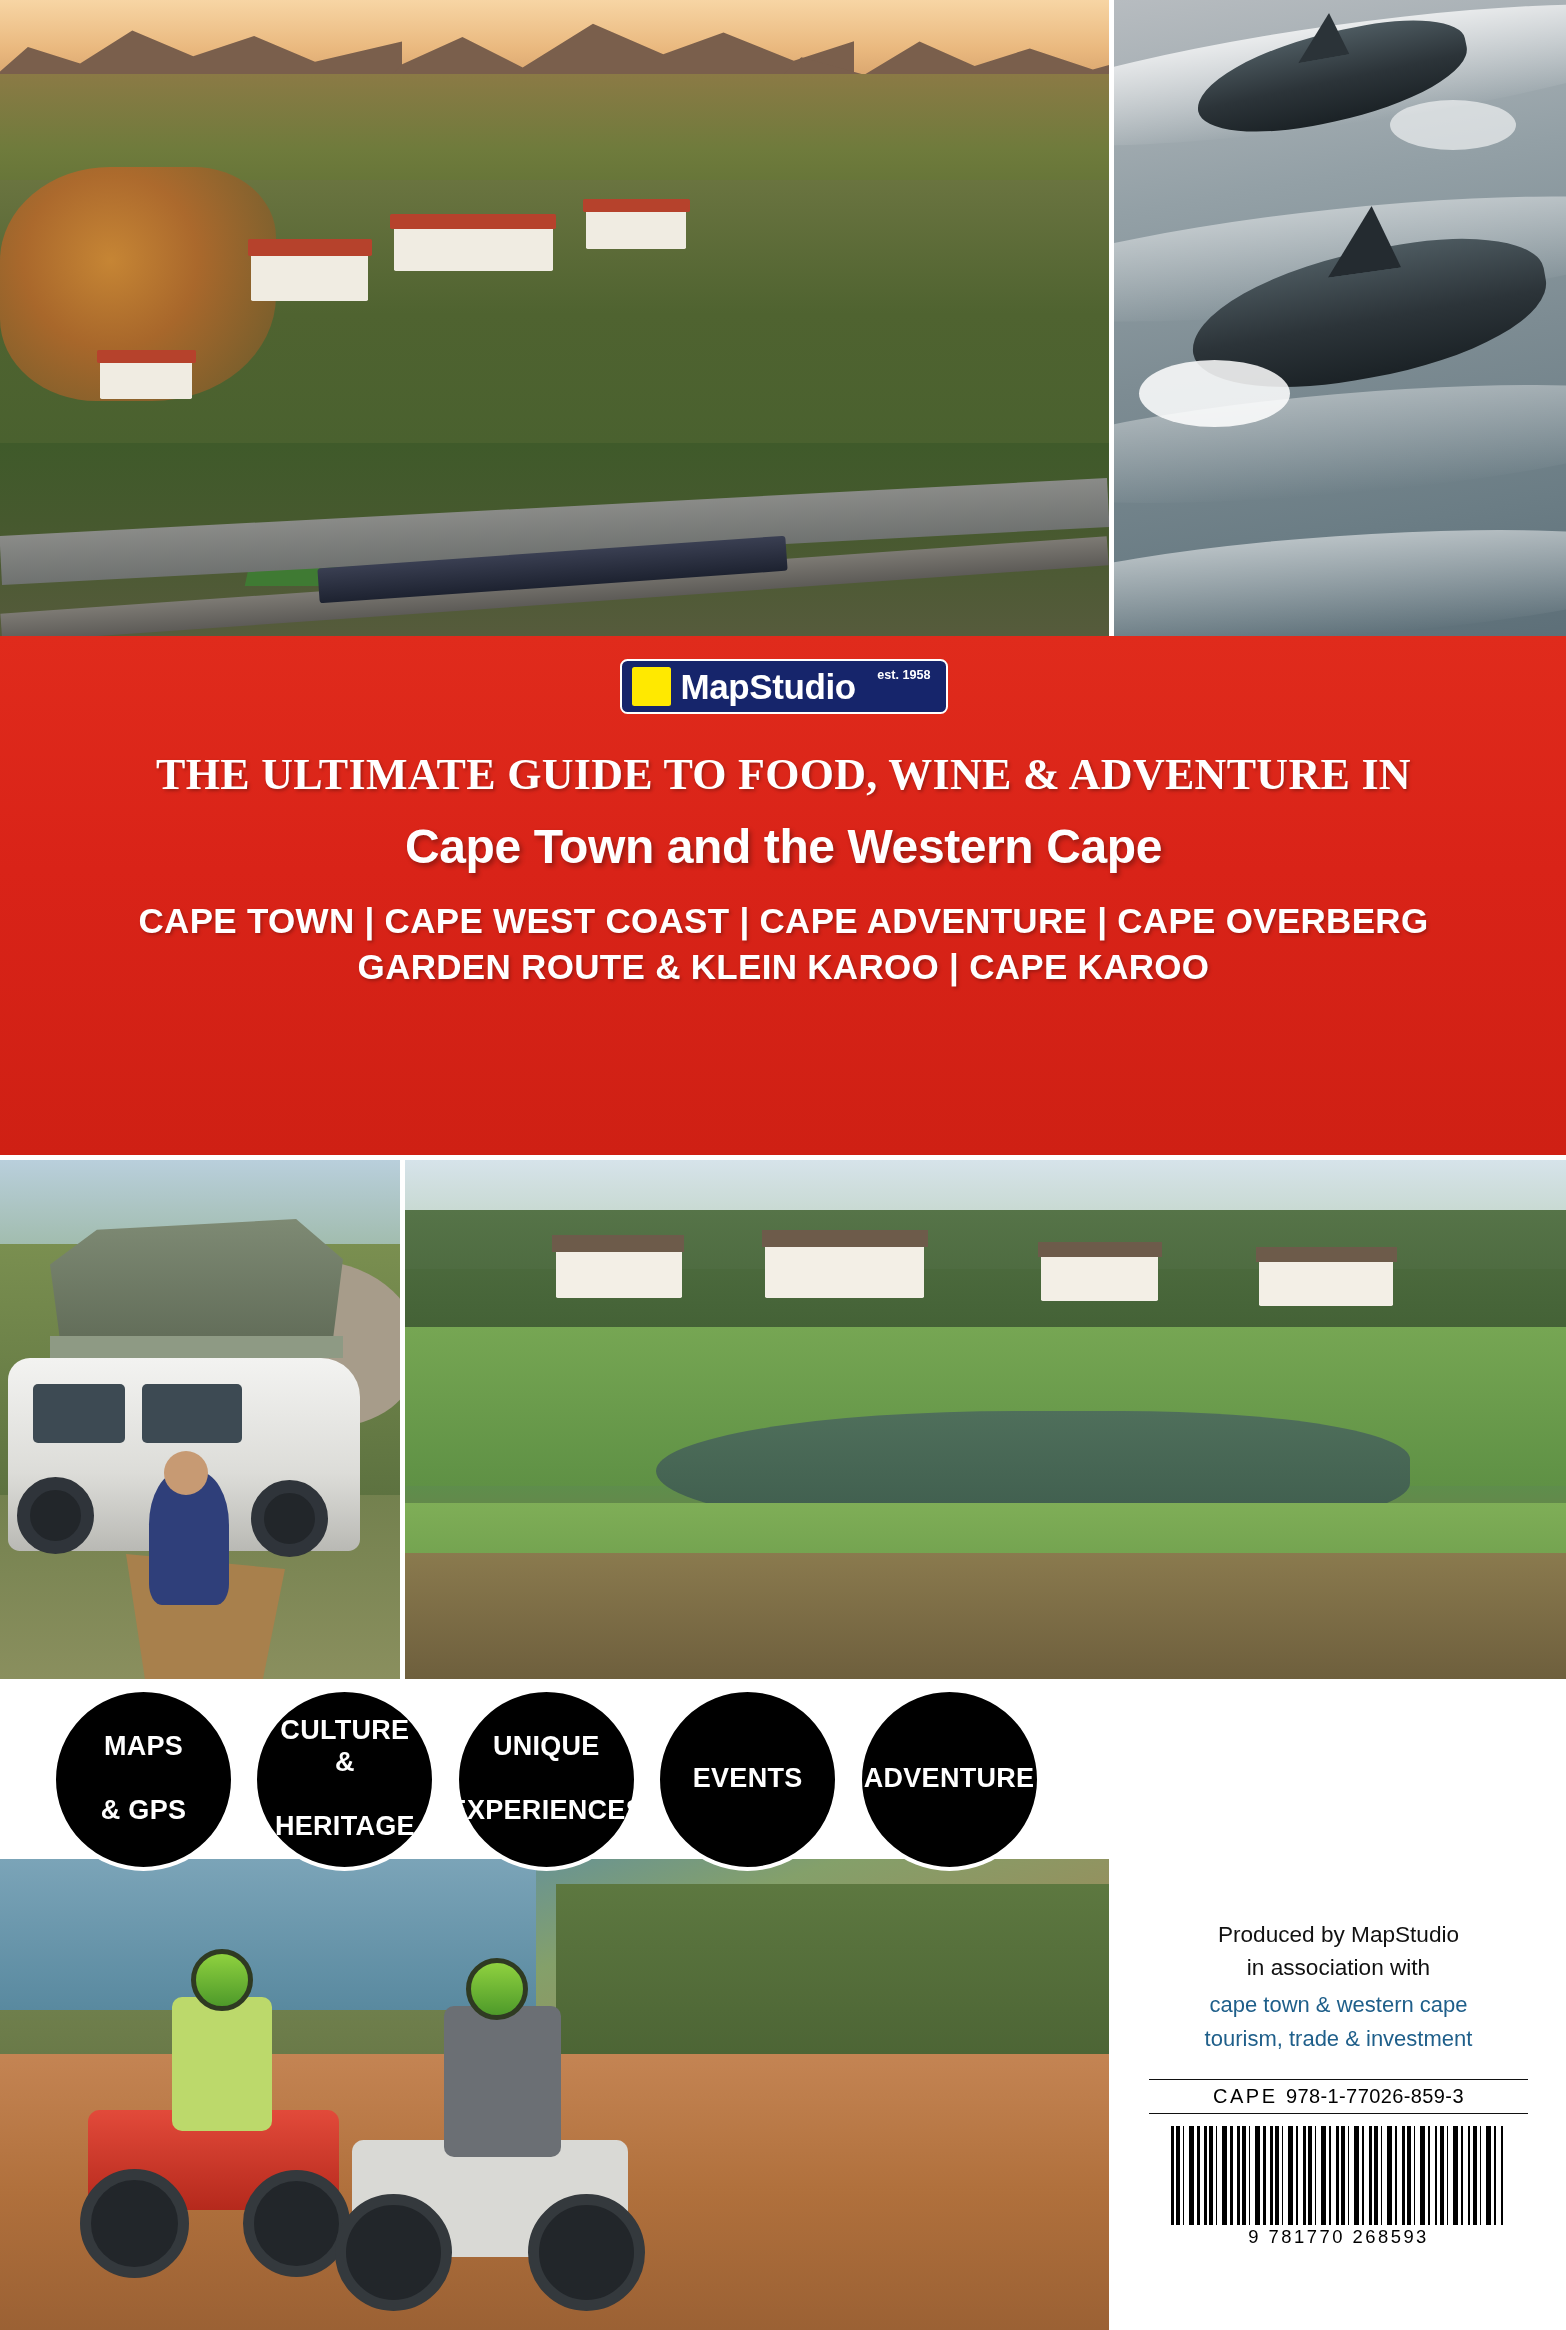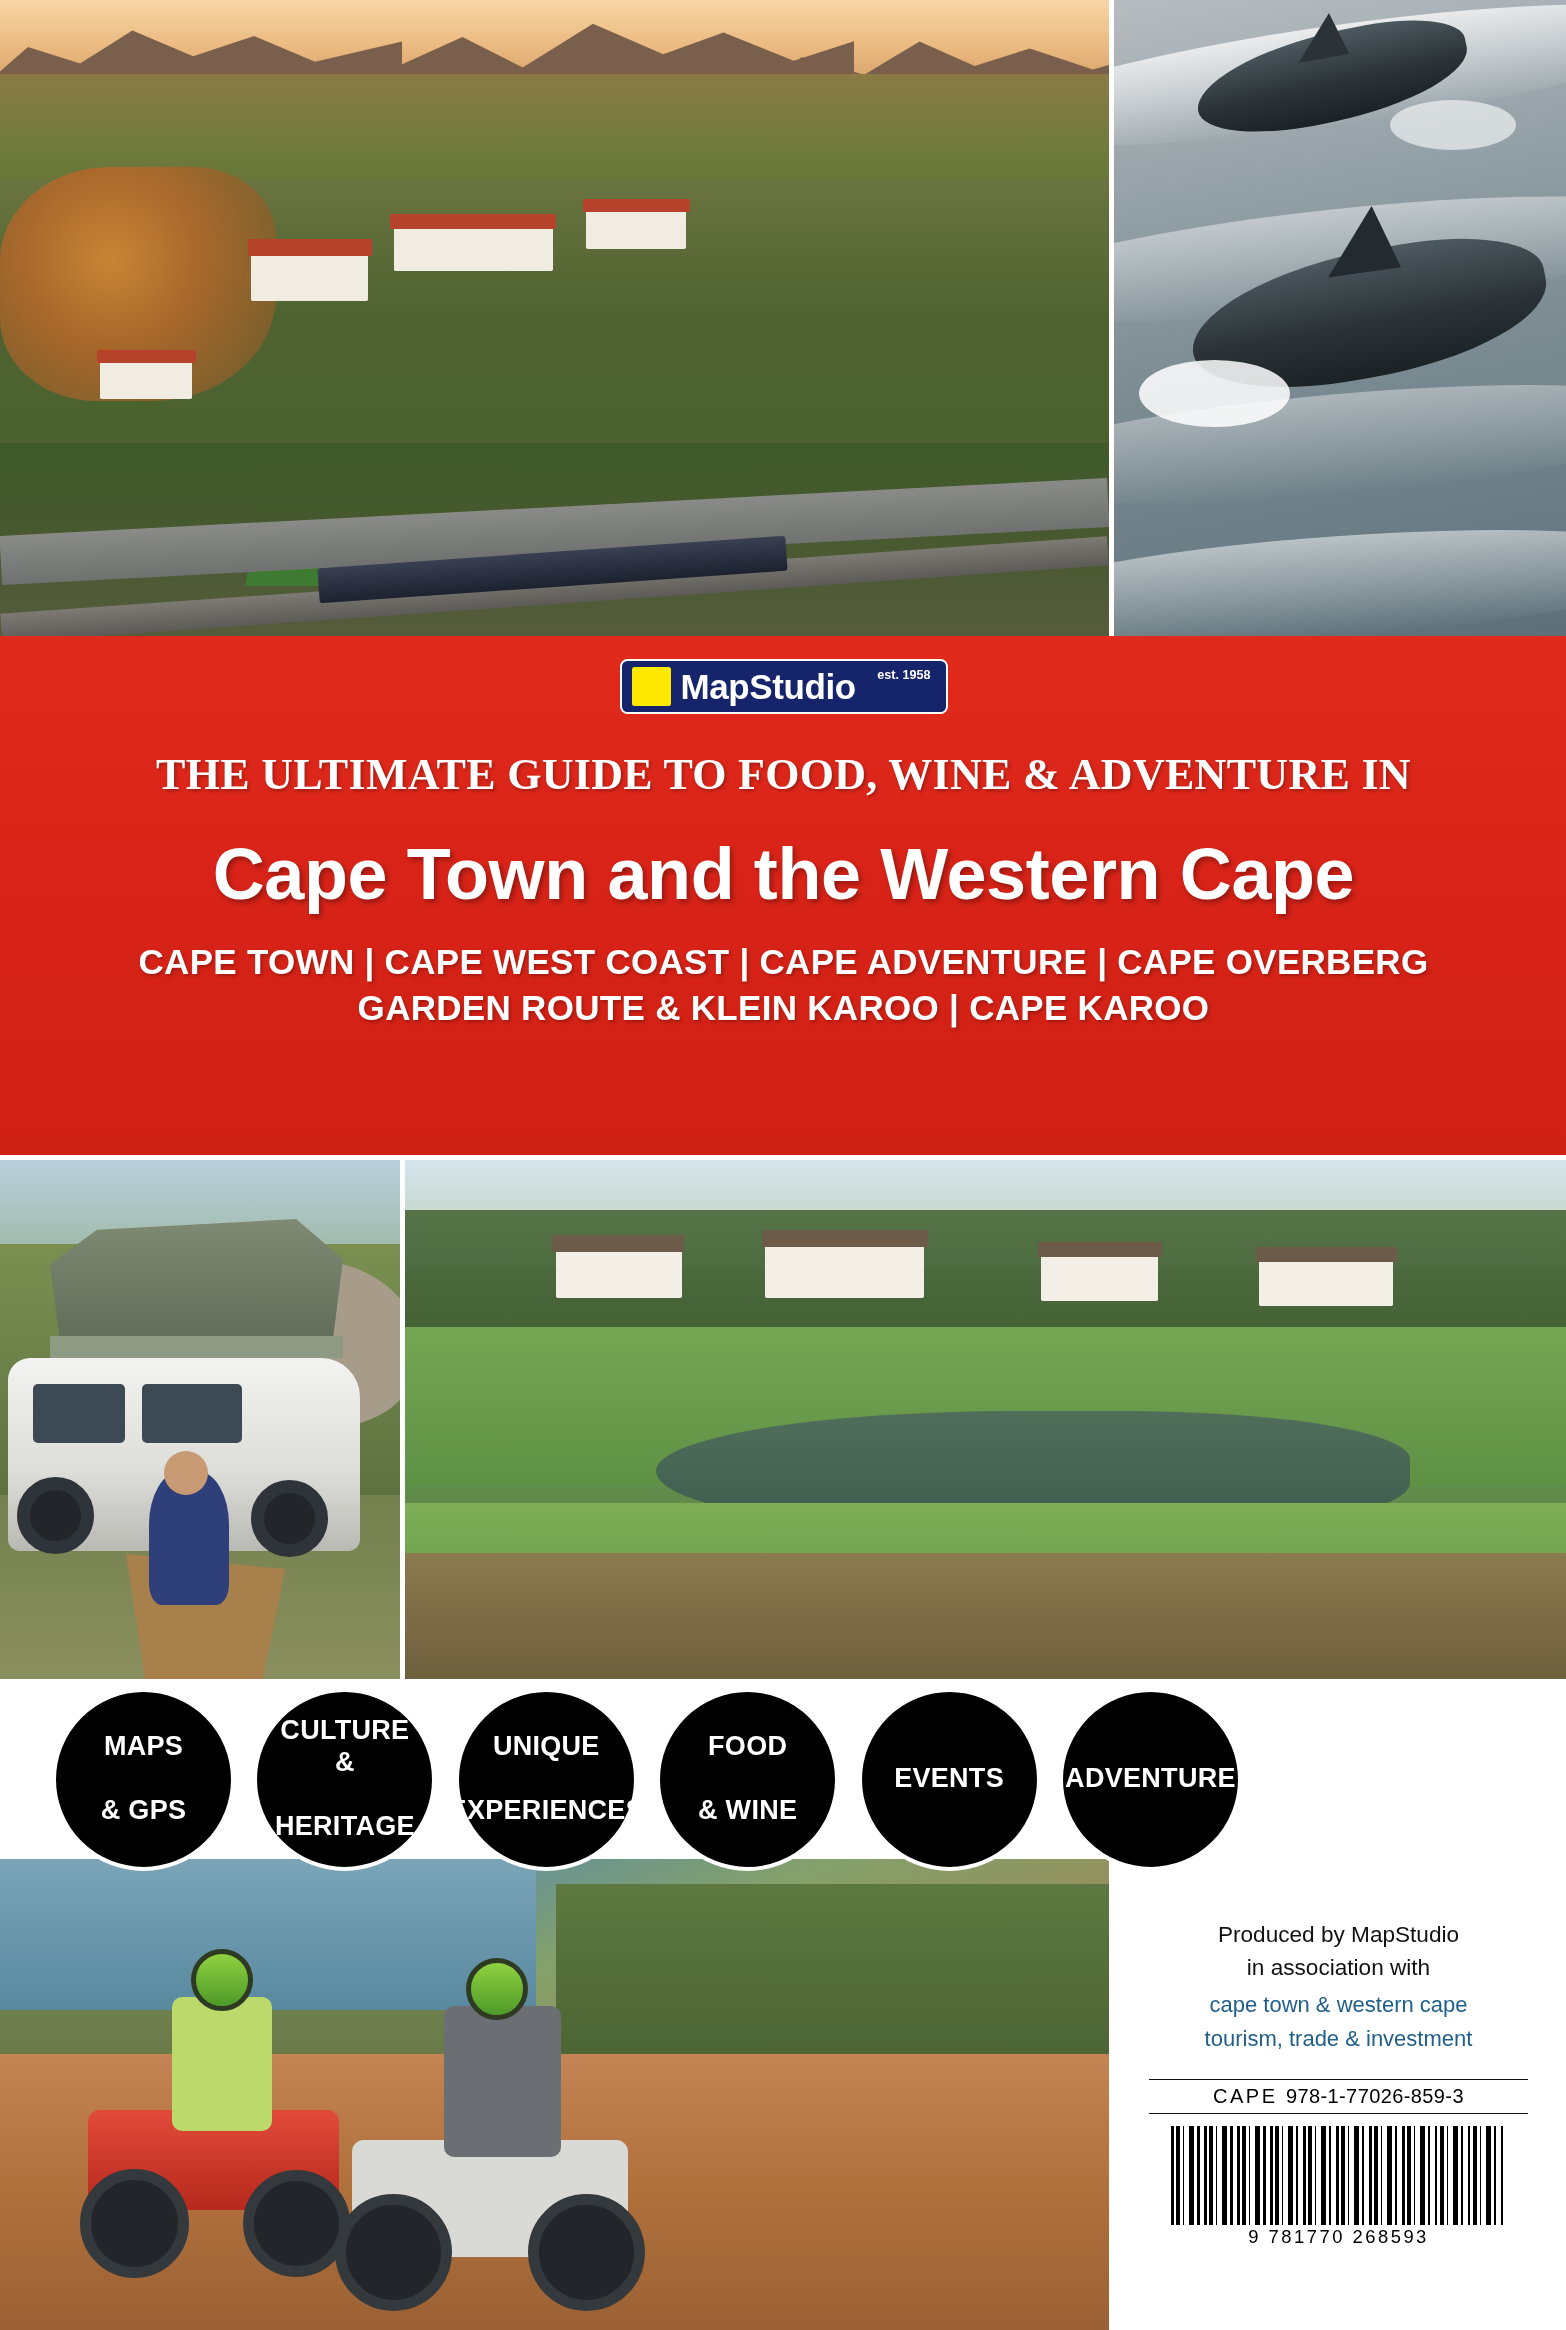--- a/index.html
+++ b/index.html
@@ -167,22 +167,22 @@
   }
   .kicker {
     margin-top: 35px;
     font-size: 44px;
     font-weight: bold;
     letter-spacing: 0.3px;
     text-shadow: 1.7px 1.7px 3.3px rgba(0,0,0,.28);
     font-family: Liberation Serif, serif;
   }
   .maintitle {
-    margin-top: 33px;
-    font-size: 72px;
+    margin-top: 19px;
+    font-size: 48px;
     font-weight: bold;
     letter-spacing: -0.4px;
     text-shadow: 2.5px 2.5px 5px rgba(0,0,0,.32);
   }
   .regions {
     margin-top: 23.4px;
     font-size: 35px;
     font-weight: bold;
     line-height: 1.32;
     letter-spacing: 0.3px;
@@ -483,26 +483,20 @@
       </span>
     </div>
     <div class="circle">
       <span>
         <span>UNIQUE</span><br>
         <span>EXPERIENCES</span>
       </span>
     </div>
     <div class="circle">
       <span>
-        <span>FOOD</span><br>
-        <span>&amp; WINE</span>
-      </span>
-    </div>
-    <div class="circle">
-      <span>
         <span>EVENTS</span>
       </span>
     </div>
     <div class="circle">
       <span>
         <span>ADVENTURE</span>
       </span>
     </div>
   </div>
 

